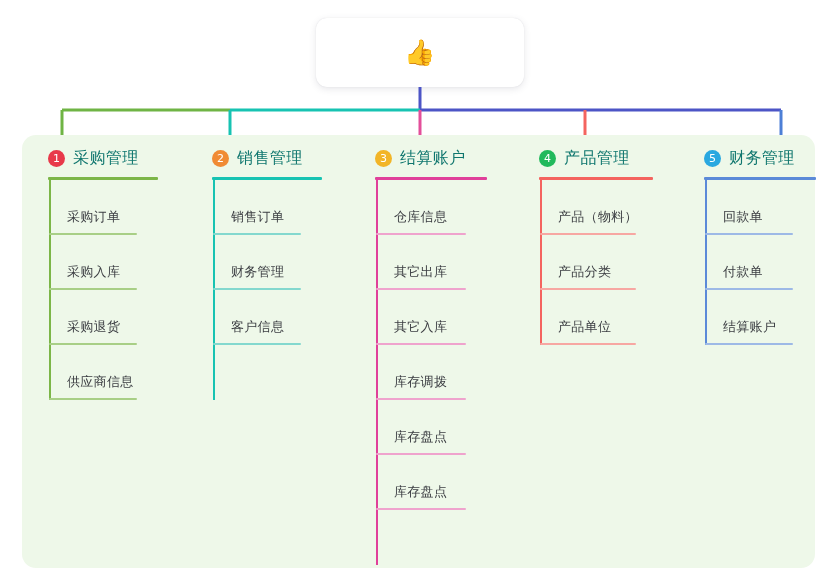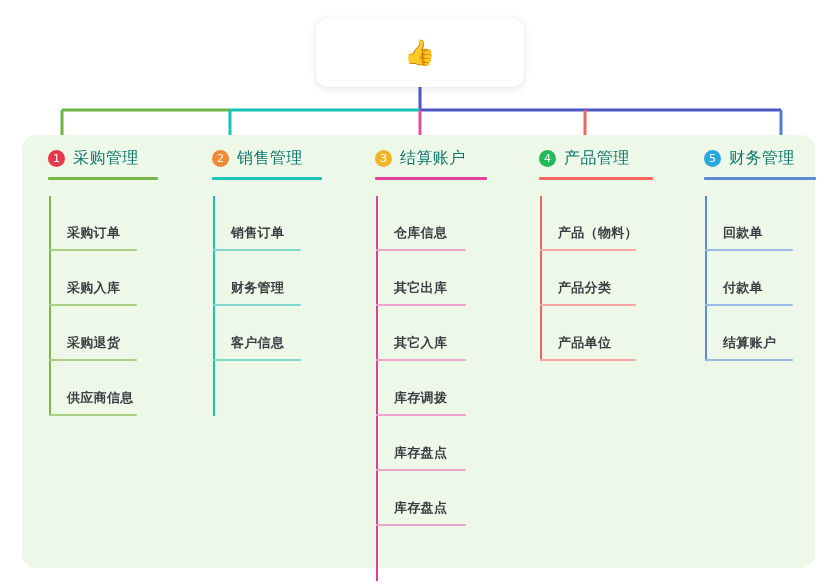--- a/index.html
+++ b/index.html
@@ -102,22 +102,21 @@
     letter-spacing: 0.4px;
   }
   .head-rule {
     height: 3px;
     border-radius: 1px;
     margin-top: 4px;
   }
 
   .leaves {
     position: relative;
-    margin-top: 16px;
-    font-weight: bold;
+    margin-top: 0;
   }
   .spine {
     position: absolute;
     left: 13px;
     top: 0;
     width: 2px;
   }
   .leaf {
     position: relative;
     height: 55px;

